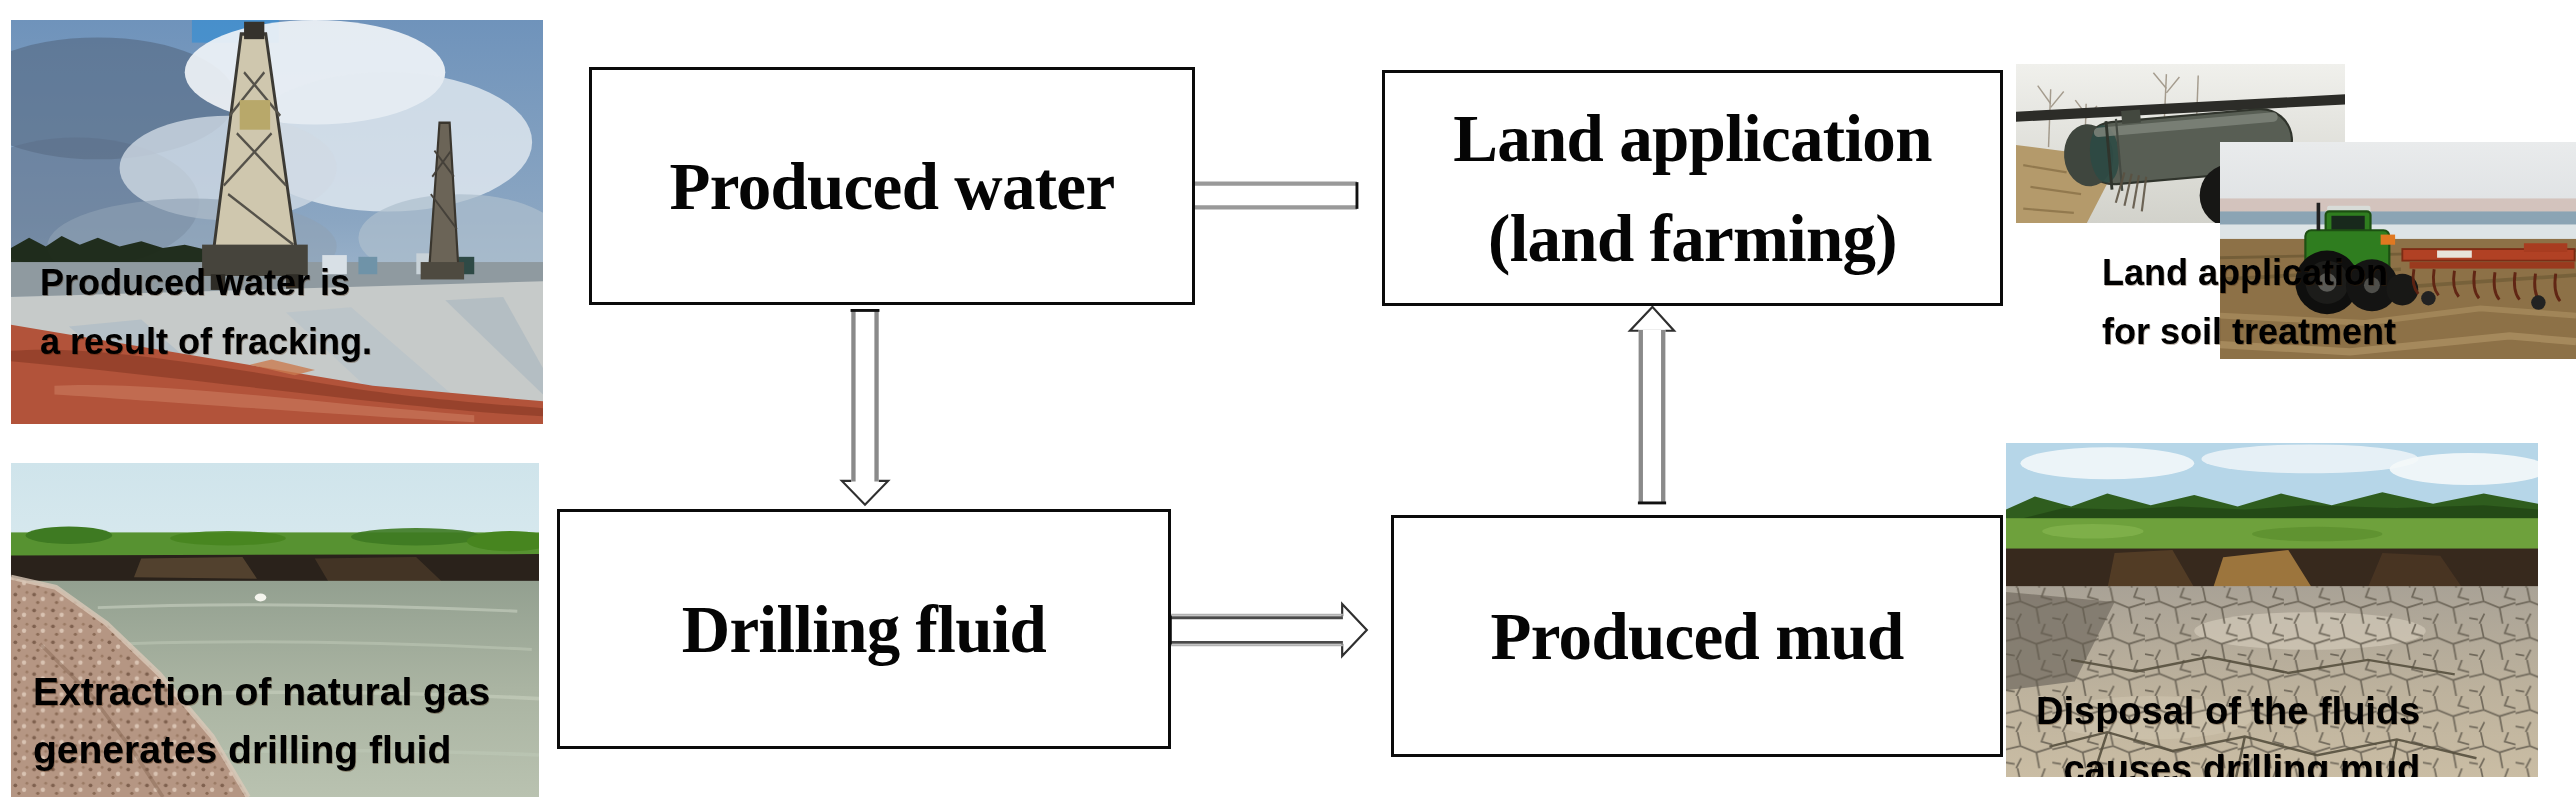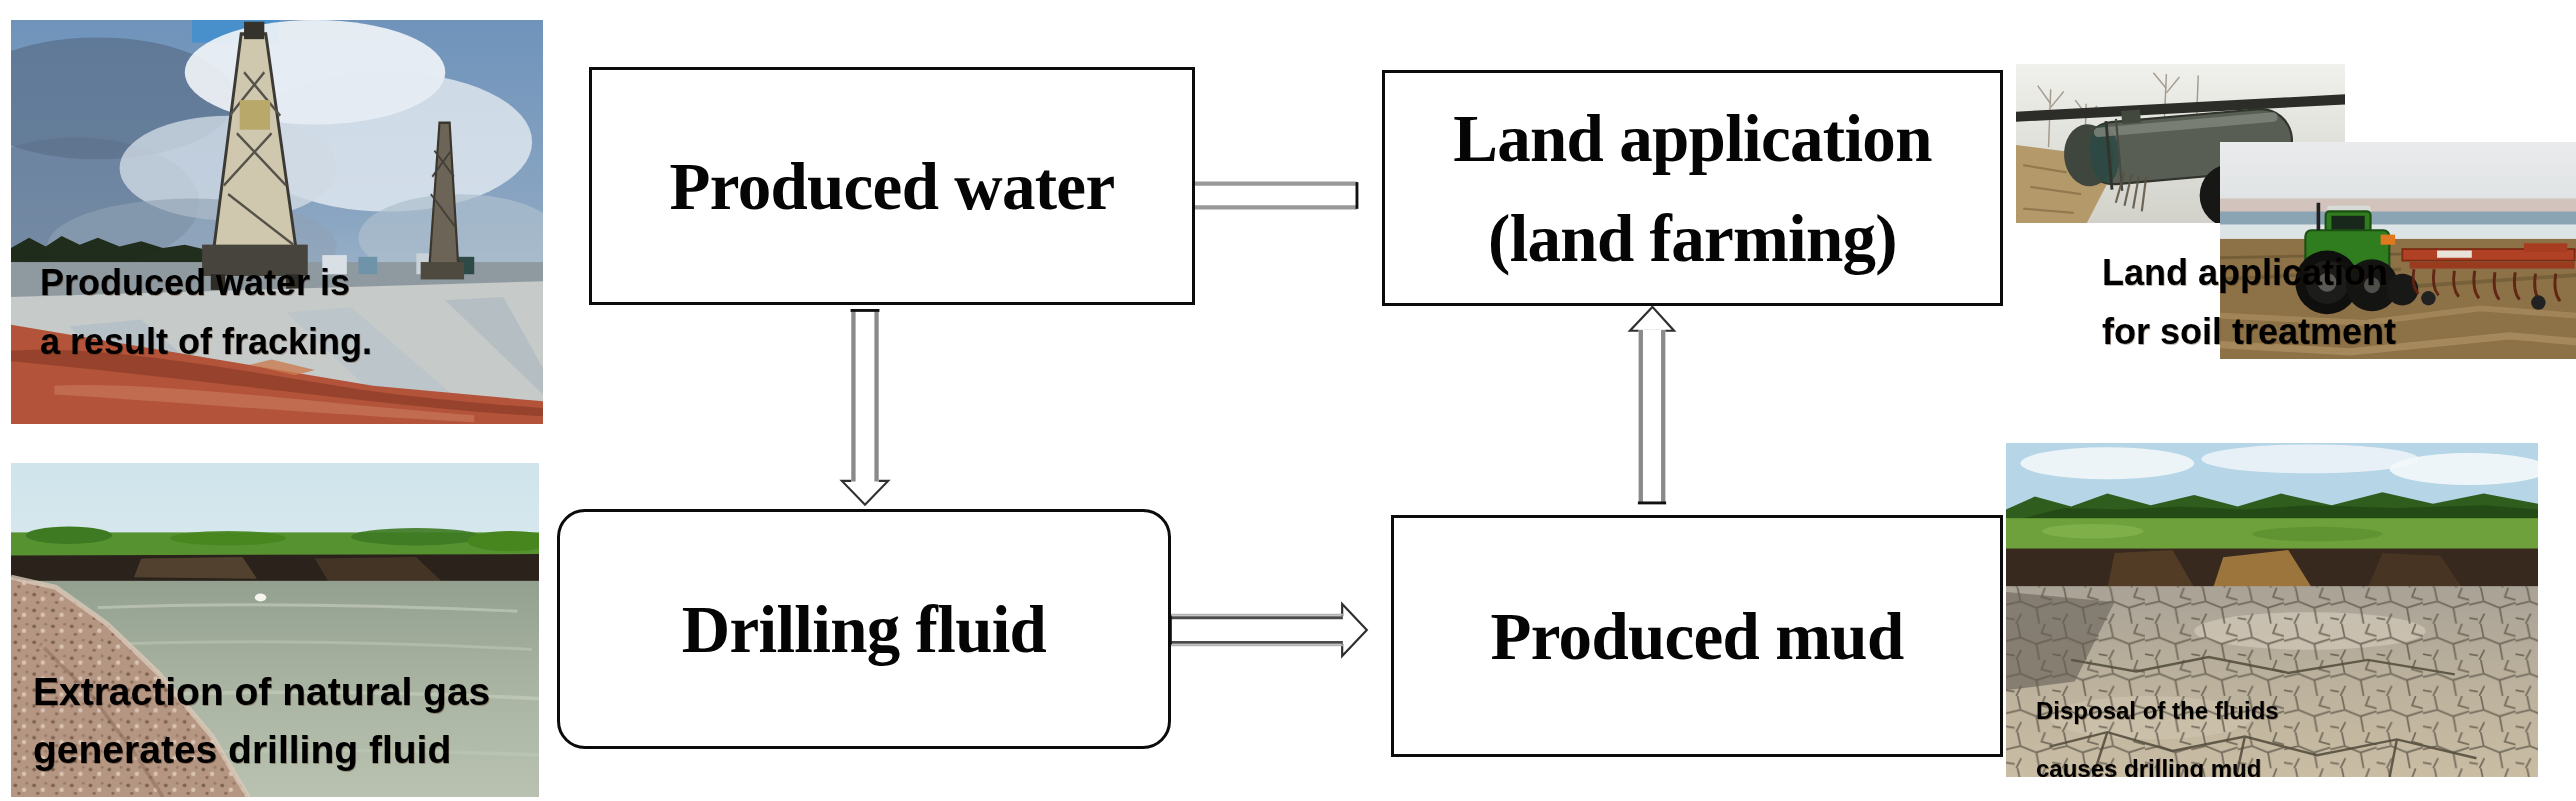--- a/index.html
+++ b/index.html
@@ -19,25 +19,25 @@
   #photo-rig{left:11px;top:20px;width:532px;height:404px;}
   #photo-pit{left:11px;top:463px;width:528px;height:334px;}
   #group-landapp{position:absolute;left:2012px;top:62px;width:564px;height:300px;}
   #photo-truck{left:3.6px;top:2.2px;width:329px;height:159px;z-index:1;}
   #photo-tractor{left:208px;top:80px;width:356px;height:217px;z-index:2;}
   #photo-mudfield{left:2006px;top:443px;width:532px;height:334px;}
   
   #cap-rig{left:29px;top:233px;font-size:36px;line-height:59px;}
   #cap-pit{left:22px;top:200px;font-size:39px;line-height:58px;}
   #cap-landapp{left:90px;top:181px;font-size:36px;line-height:59px;}
-  #cap-mudfield{left:30px;top:239px;font-size:24px;line-height:58px;}
+  #cap-mudfield{left:30px;top:239px;font-size:38px;line-height:58px;text-align:right;}
   
   #node-produced-water{left:560px;top:67px;width:600px;height:232px;margin-left:29px;}
   #node-land-application{left:1382px;top:70px;width:615px;height:230px;}
-  #node-drilling-fluid{left:557px;top:509px;width:608px;height:234px;border-radius:28px;}
+  #node-drilling-fluid{left:557px;top:509px;width:608px;height:234px;}
   #node-drilling-mud{left:1391px;top:515px;width:606px;height:236px;}
   
   #arrow-left{left:1157px;top:167px;width:208px;height:57px;}
   #arrow-down{left:839px;top:305px;width:52px;height:203px;}
   #arrow-up{left:1627px;top:304px;width:50px;height:204px;}
   #arrow-right{left:1166px;top:601px;width:203px;height:58px;}
 </style>
 </head>
 <body>
 

